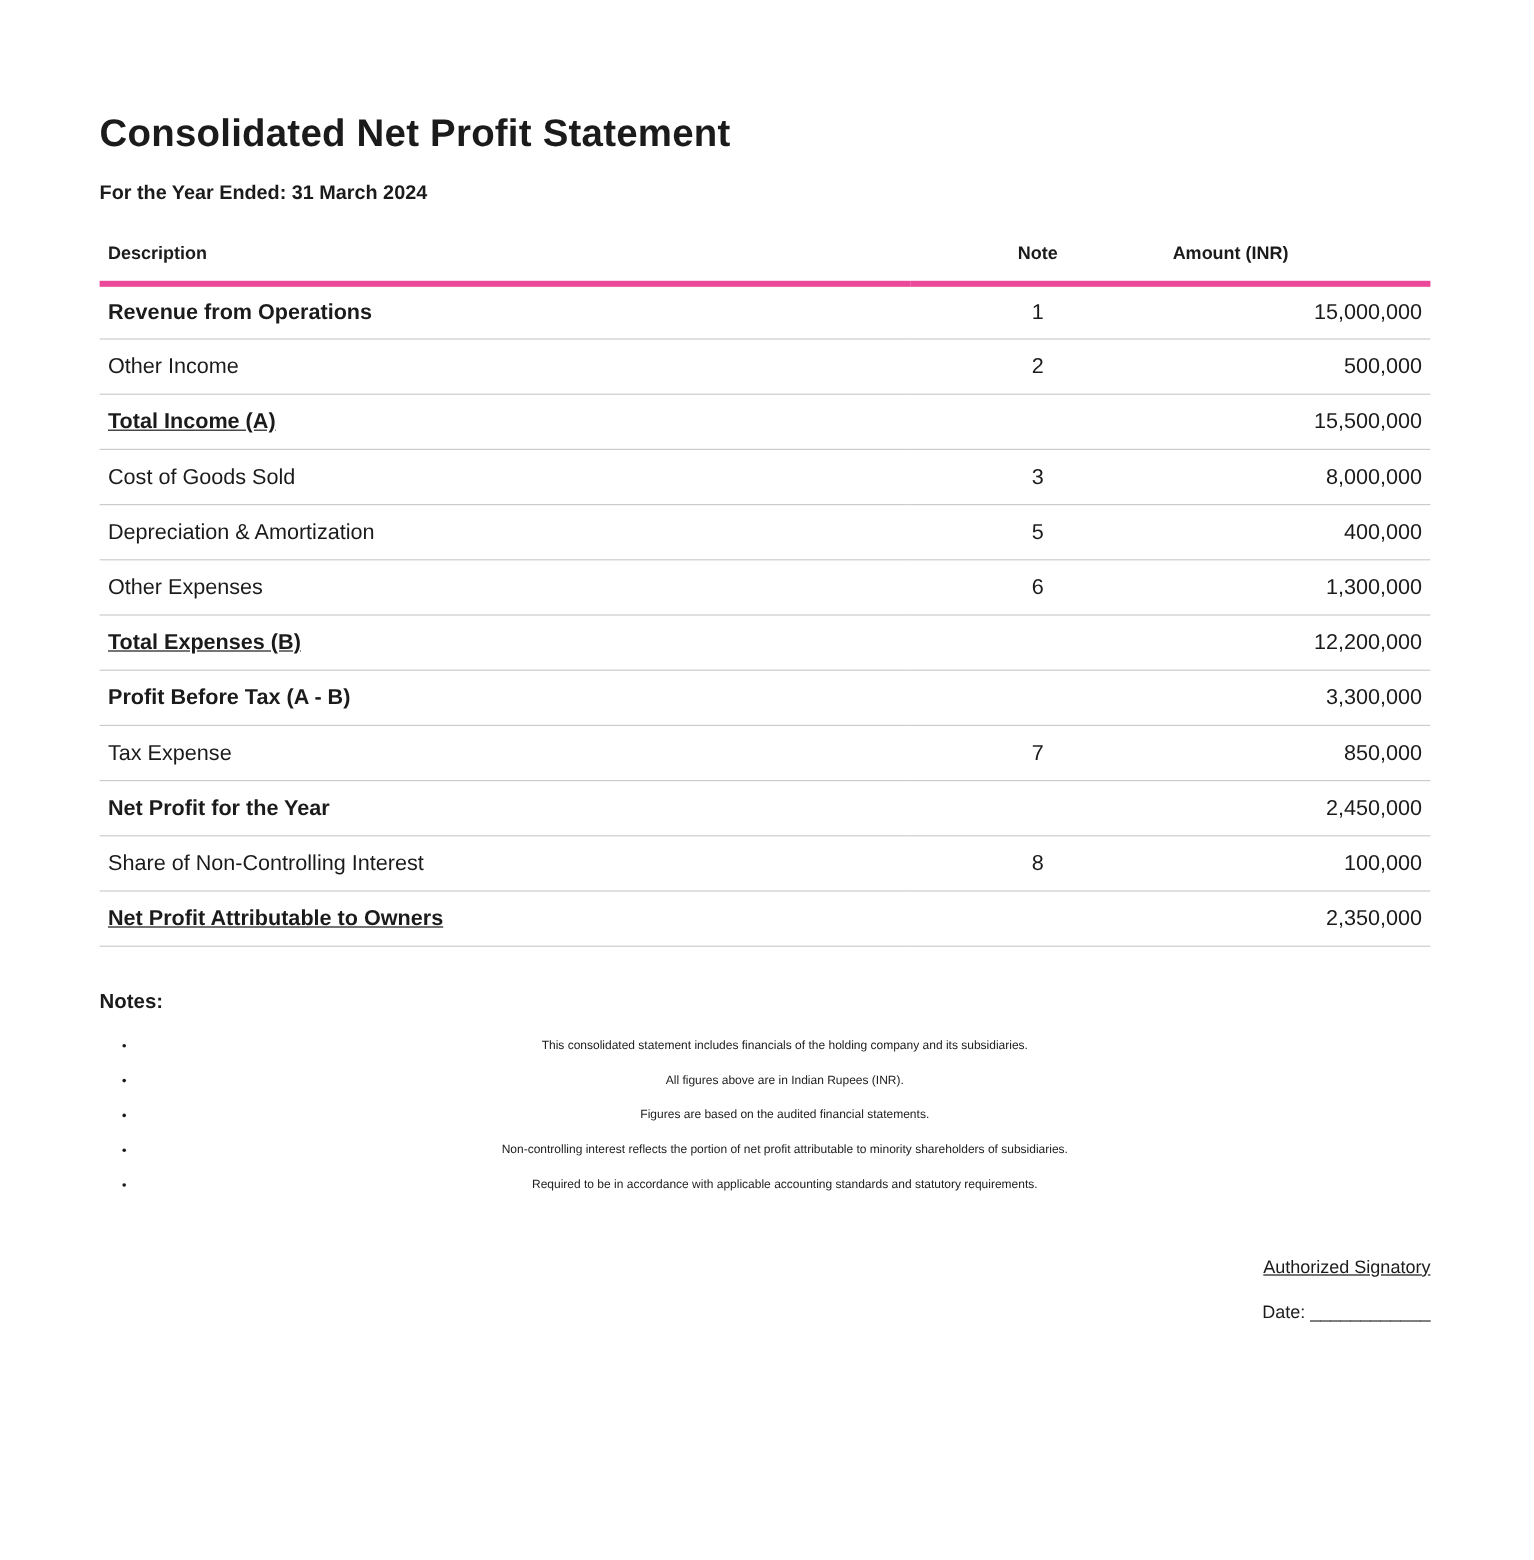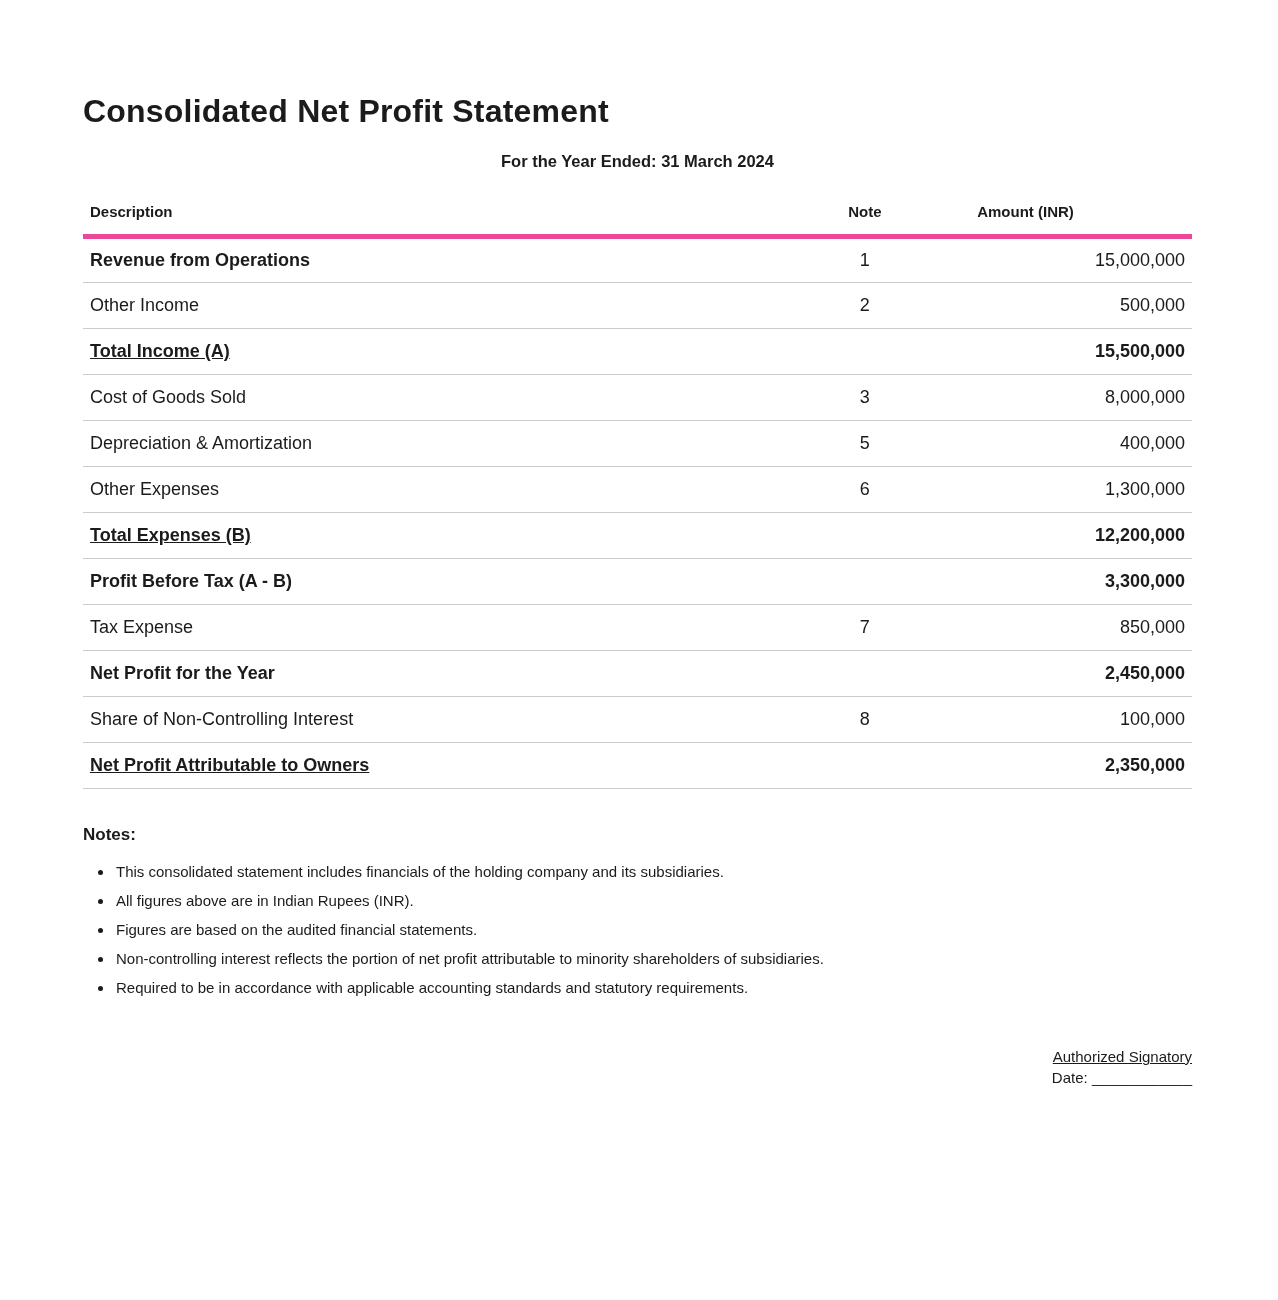--- a/index.html
+++ b/index.html
@@ -23,21 +23,20 @@
     font-size: 32px;
     font-weight: 700;
     line-height: 38px;
     letter-spacing: 0.2px;
   }
   .doc-subtitle {
     margin: 22px 0 0 0;
     font-size: 16.5px;
     font-weight: 700;
     line-height: 19px;
-    text-align: center;
   }
   table.statement {
     width: 100%;
     border-collapse: collapse;
     table-layout: fixed;
     margin-top: 32px;
   }
   col.c-desc   { width: 61%; }
   col.c-note   { width: 19%; }
   col.c-amount { width: 20%; }
@@ -59,46 +58,47 @@
     vertical-align: middle;
     white-space: nowrap;
   }
   td.desc   { text-align: left; }
   td.note   { text-align: center; }
   td.amount { text-align: right; }
   tr.style-bold-desc td.desc span,
   tr.style-total td.desc span,
   tr.style-total-underline td.desc span { font-weight: 700; }
   tr.style-total td.amount,
-  tr.style-total-underline td.amount { font-weight: 700; }
+  tr.style-total-underline td.amount { font-weight: 400; }
   tr.style-total-underline td.desc span { text-decoration: underline; }
   .notes-heading {
     margin: 36px 0 0 0;
     font-size: 17px;
     font-weight: 600;
     line-height: 20px;
   }
   ul.notes-list {
     margin: 17px 0 0 0;
     padding-left: 31px;
   }
   ul.notes-list li {
-    font-size: 15px;
+    font-size: 10px;
     line-height: 19px;
     margin-bottom: 10px;
     padding-left: 2px;
+    text-align: center;
   }
   .signature-block {
     margin-top: 49px;
     text-align: right;
     font-size: 15px;
     line-height: 21px;
   }
   .signatory-label { text-decoration: underline; margin-left: 43px; }
-  .date-line { margin-top: 0; }
+  .date-line { margin-top: 16px; }
 </style>
 </head>
 <body>
 
 <div class="page">
 
   <h1 class="doc-title">Consolidated Net Profit Statement</h1>
   <h2 class="doc-subtitle">For the Year Ended: 31 March 2024</h2>
 
   <table class="statement">

